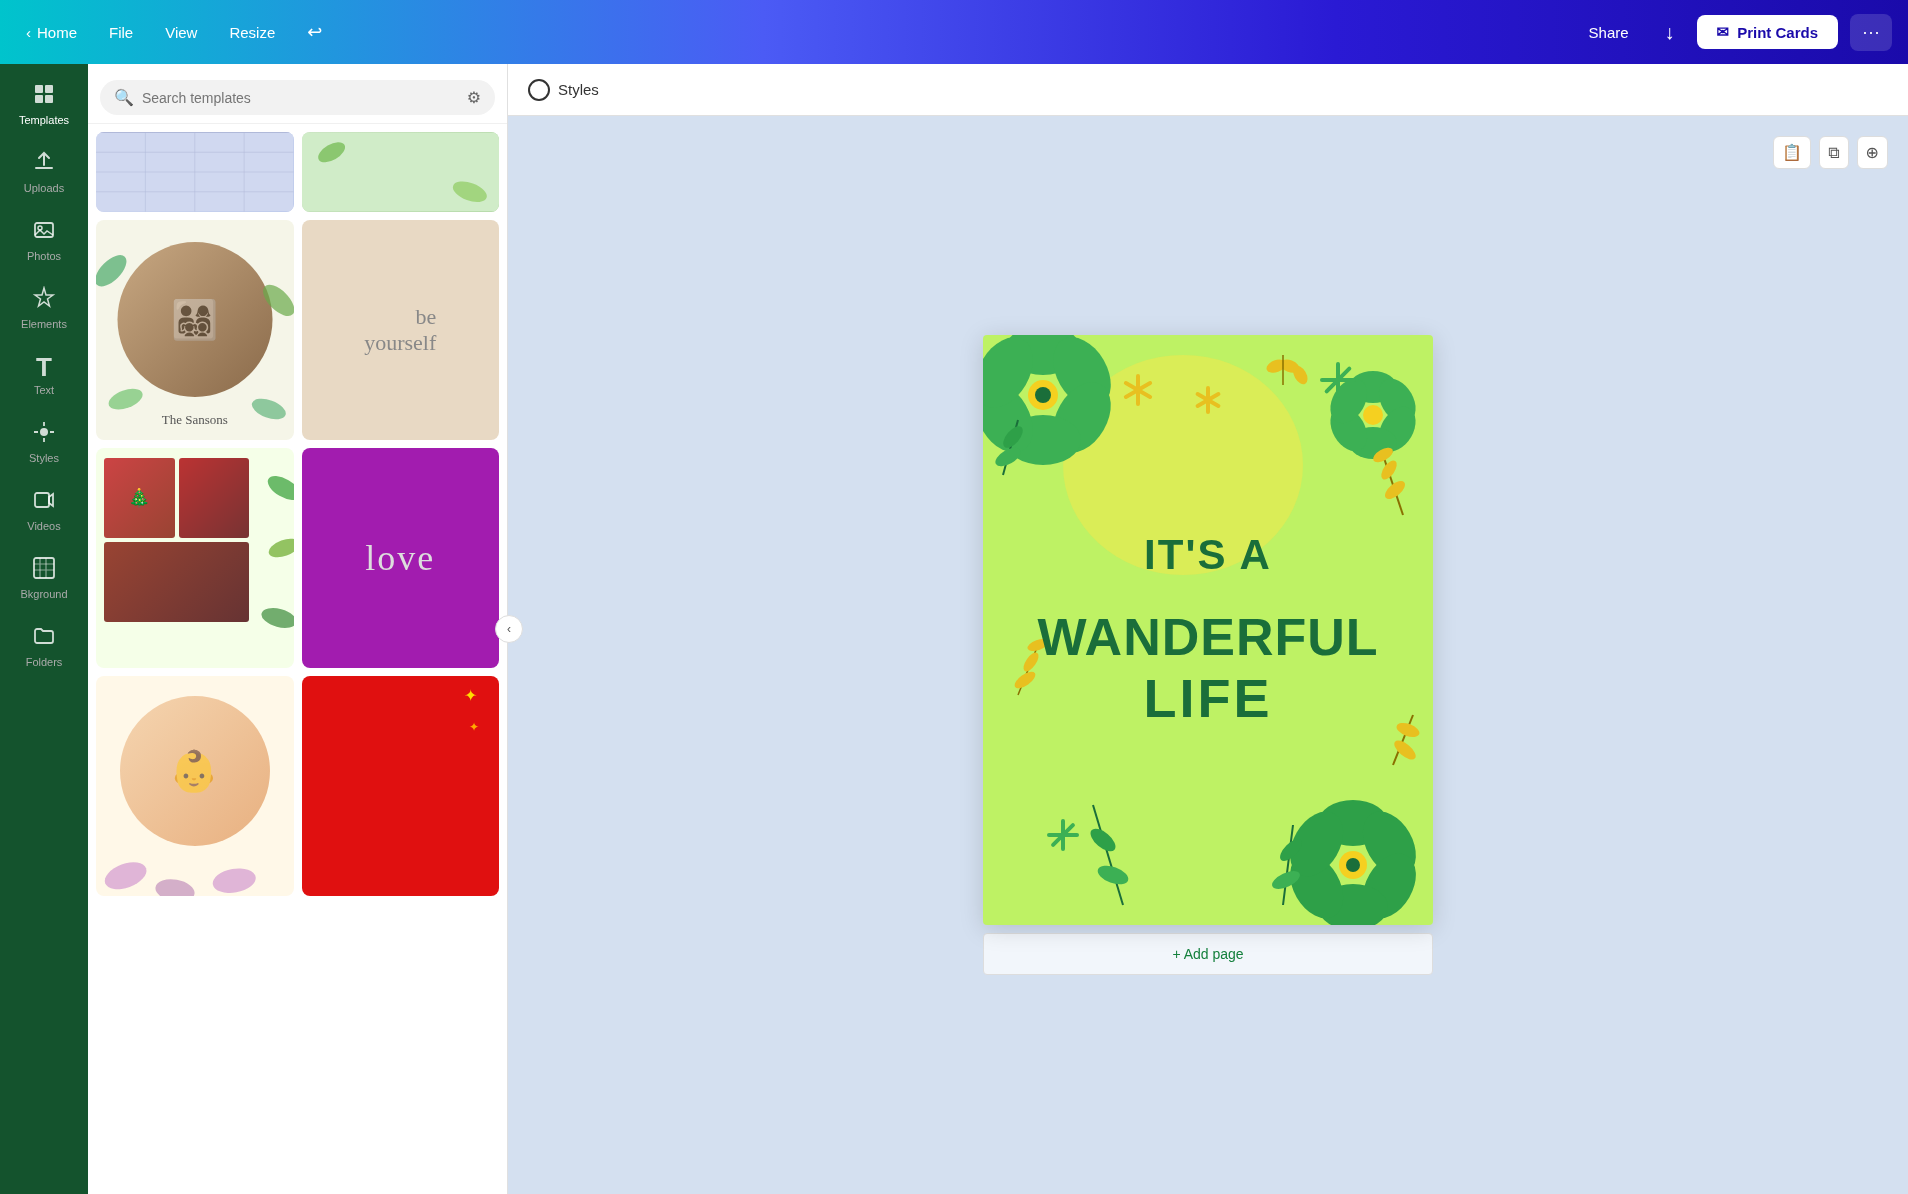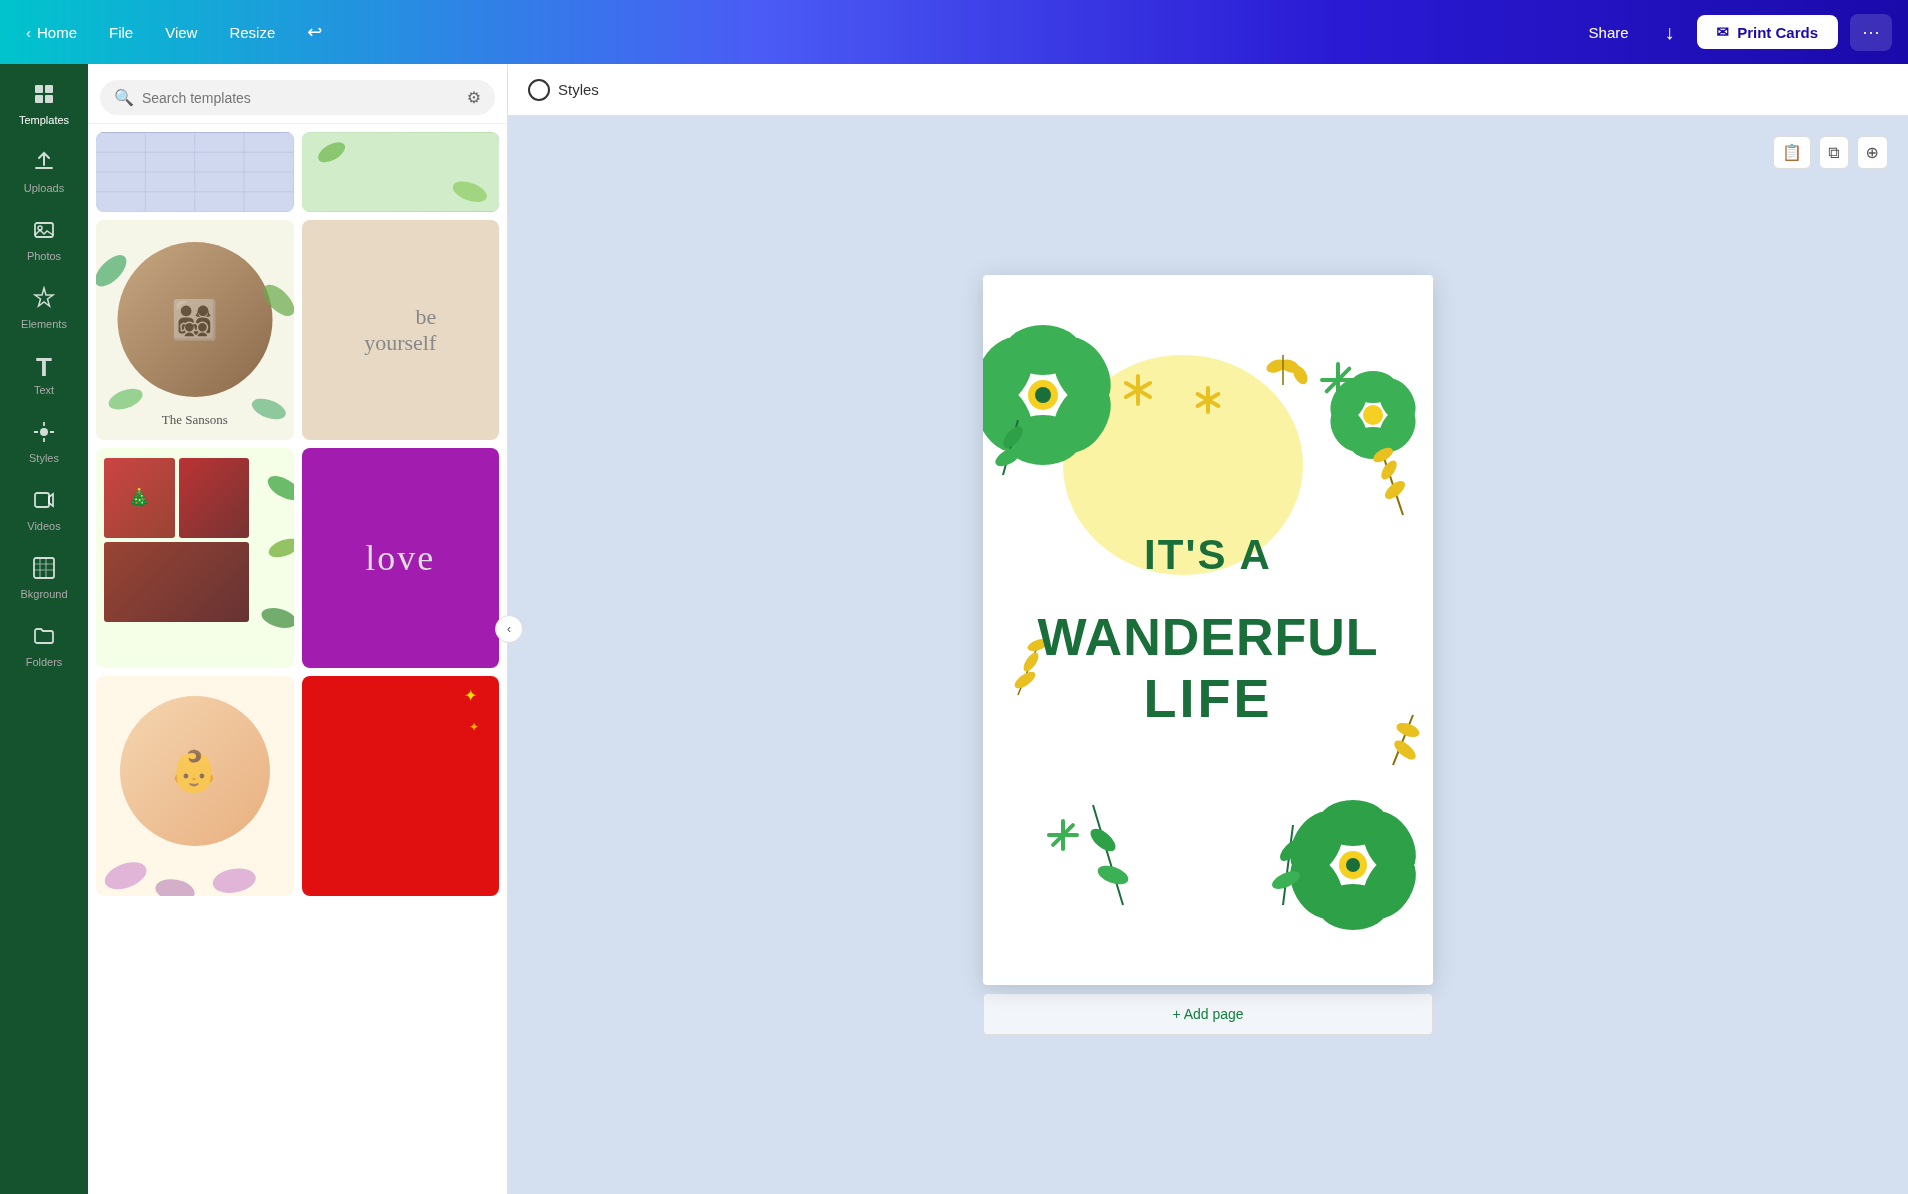--- a/index.html
+++ b/index.html
@@ -253,22 +253,22 @@
       border: 1px solid #ddd;
       border-radius: 6px;
       padding: 6px 8px;
       cursor: pointer;
       font-size: 16px;
       color: #555;
     }
 
     #design-card {
       width: 450px;
-      height: 710px;
-      background: #ffffff;
+      height: 590px;
+      background: #bef264;
       border-radius: 4px;
       box-shadow: 0 4px 24px rgba(0,0,0,0.15);
       position: relative;
       overflow: hidden;
       display: flex;
       align-items: center;
       justify-content: center;
     }
 
     

